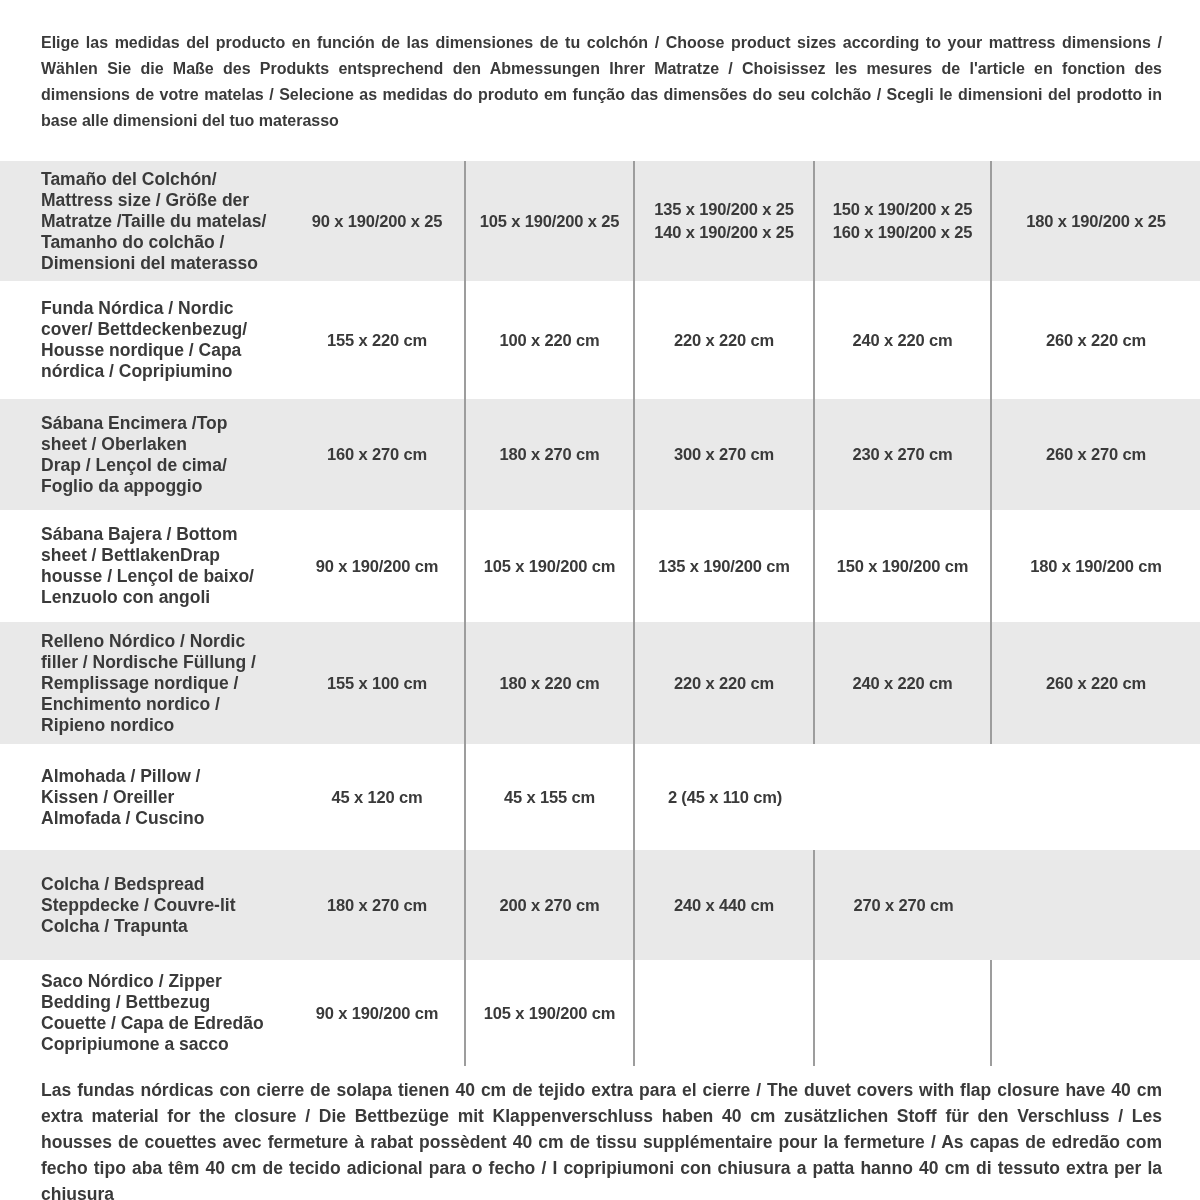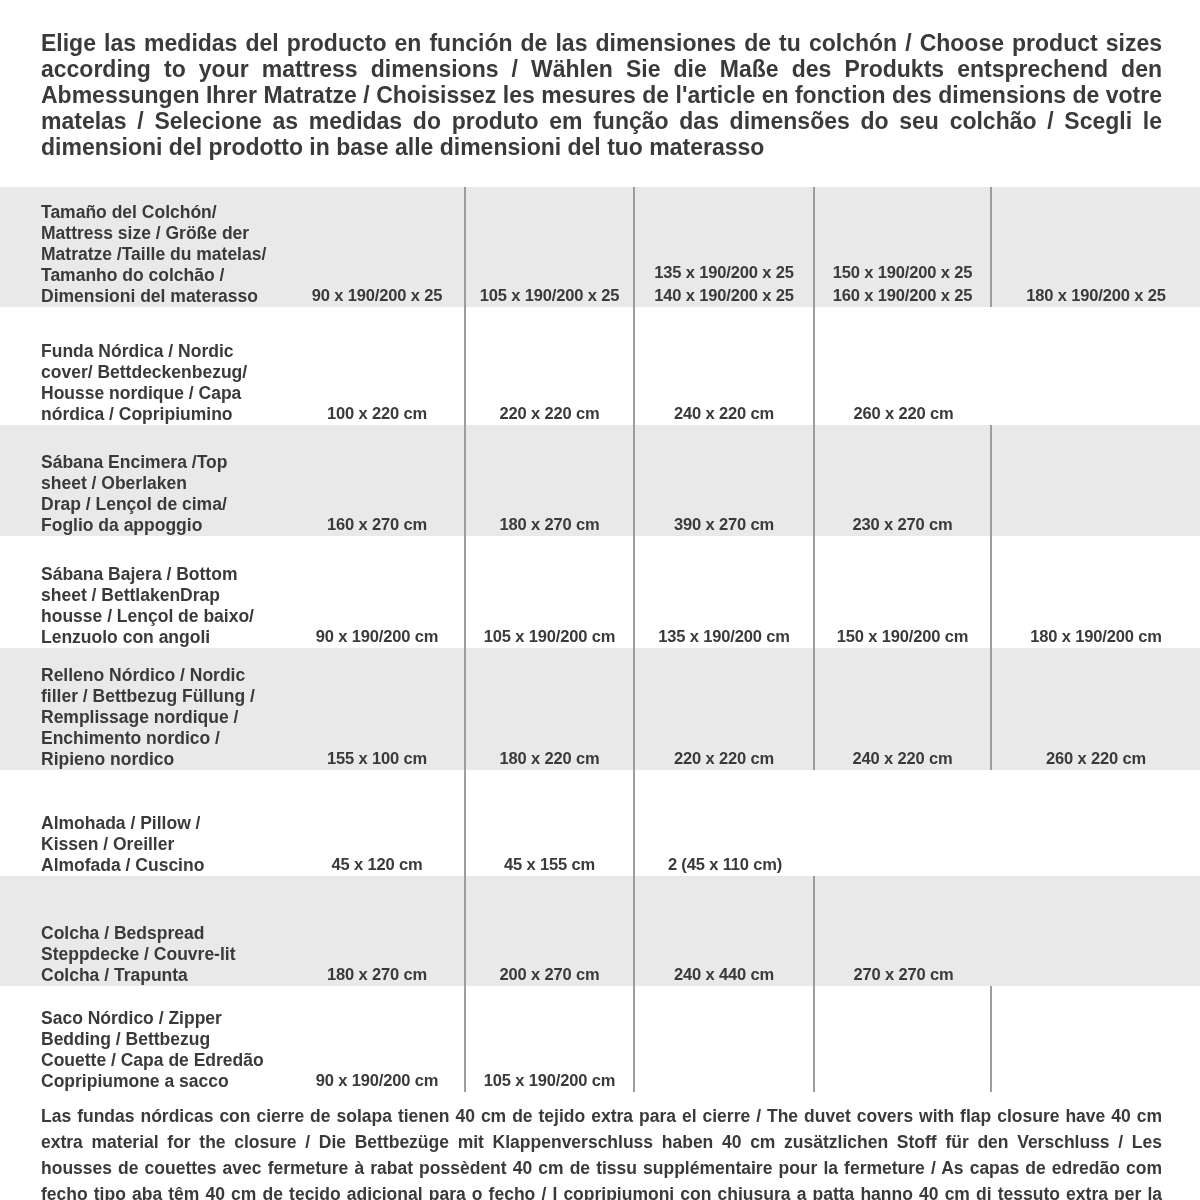--- a/index.html
+++ b/index.html
@@ -8,29 +8,29 @@
     --ink:#3a3a3a;
   }
   html,body{margin:0;padding:0;}
   body{
     width:1200px;height:1200px;background:#ffffff;overflow:hidden;
     font-family:"Liberation Sans", sans-serif;font-weight:bold;color:var(--ink);
     -webkit-font-smoothing:antialiased;
   }
   .intro{
     margin:30px 38px 0 41px;
-    font-size:23px;line-height:26px;text-align:justify;
+    font-size:16px;line-height:26px;text-align:justify;
   }
   .size-table{margin-top:27px;}
   .t-row{
     display:grid;
     grid-template-columns:290px 176px 169px 180px 177px 208px;
   }
   .t-row.gray{background:var(--row-gray);}
-  .cell{display:flex;align-items:flex-end;box-sizing:border-box;min-width:0;}
+  .cell{display:flex;align-items:center;box-sizing:border-box;min-width:0;}
   .label-cell{padding-left:41px;padding-right:6px;justify-content:flex-start;}
   .value-cell{justify-content:center;text-align:center;padding:0 2px;}
   .div-r{border-right:2px solid var(--divider);}
   .cell-text{white-space:pre-line;}
   .label-text{font-size:17.5px;line-height:21px;}
   .value-text{font-size:16.5px;line-height:23px;letter-spacing:-0.15px;}
   .rh-head{min-height:120px}
   .rh-a{min-height:118px}
   .rh-b{min-height:111px}
   .rh-c{min-height:112px}
@@ -80,20 +80,23 @@
     </div>
 
     <div class="t-row rh-a">
       <div class="cell label-cell">
         <span class="cell-text label-text">Funda Nórdica /  Nordic
 cover/ Bettdeckenbezug/
 Housse nordique  / Capa
 nórdica / Copripiumino</span>
       </div>
       <div class="cell value-cell div-r">
+        <span class="cell-text value-text">155 x 220 cm</span>
+      </div>
+      <div class="cell value-cell div-r">
         <span class="cell-text value-text">100 x 220 cm</span>
       </div>
       <div class="cell value-cell div-r">
         <span class="cell-text value-text">220 x 220 cm</span>
       </div>
       <div class="cell value-cell div-r">
         <span class="cell-text value-text">240 x 220 cm</span>
       </div>
       <div class="cell value-cell">
         <span class="cell-text value-text">260 x 220 cm</span>
@@ -107,24 +110,27 @@
 Drap / Lençol de cima/
 Foglio da appoggio</span>
       </div>
       <div class="cell value-cell div-r">
         <span class="cell-text value-text">160 x 270 cm</span>
       </div>
       <div class="cell value-cell div-r">
         <span class="cell-text value-text">180 x 270 cm</span>
       </div>
       <div class="cell value-cell div-r">
-        <span class="cell-text value-text">390 x 270 cm</span>
+        <span class="cell-text value-text">300 x 270 cm</span>
       </div>
       <div class="cell value-cell div-r">
         <span class="cell-text value-text">230 x 270 cm</span>
+      </div>
+      <div class="cell value-cell">
+        <span class="cell-text value-text">260 x 270 cm</span>
       </div>
     </div>
 
     <div class="t-row rh-c">
       <div class="cell label-cell">
         <span class="cell-text label-text">Sábana Bajera / Bottom
 sheet / BettlakenDrap
 housse / Lençol de baixo/
 Lenzuolo con angoli</span>
       </div>
@@ -141,21 +147,21 @@
         <span class="cell-text value-text">150 x 190/200 cm</span>
       </div>
       <div class="cell value-cell">
         <span class="cell-text value-text">180 x 190/200 cm</span>
       </div>
     </div>
 
     <div class="t-row gray rh-d">
       <div class="cell label-cell">
         <span class="cell-text label-text">Relleno Nórdico / Nordic
-filler / Bettbezug Füllung /
+filler / Nordische Füllung /
 Remplissage nordique /
 Enchimento nordico /
 Ripieno nordico</span>
       </div>
       <div class="cell value-cell div-r">
         <span class="cell-text value-text">155 x 100 cm</span>
       </div>
       <div class="cell value-cell div-r">
         <span class="cell-text value-text">180 x 220 cm</span>
       </div>

